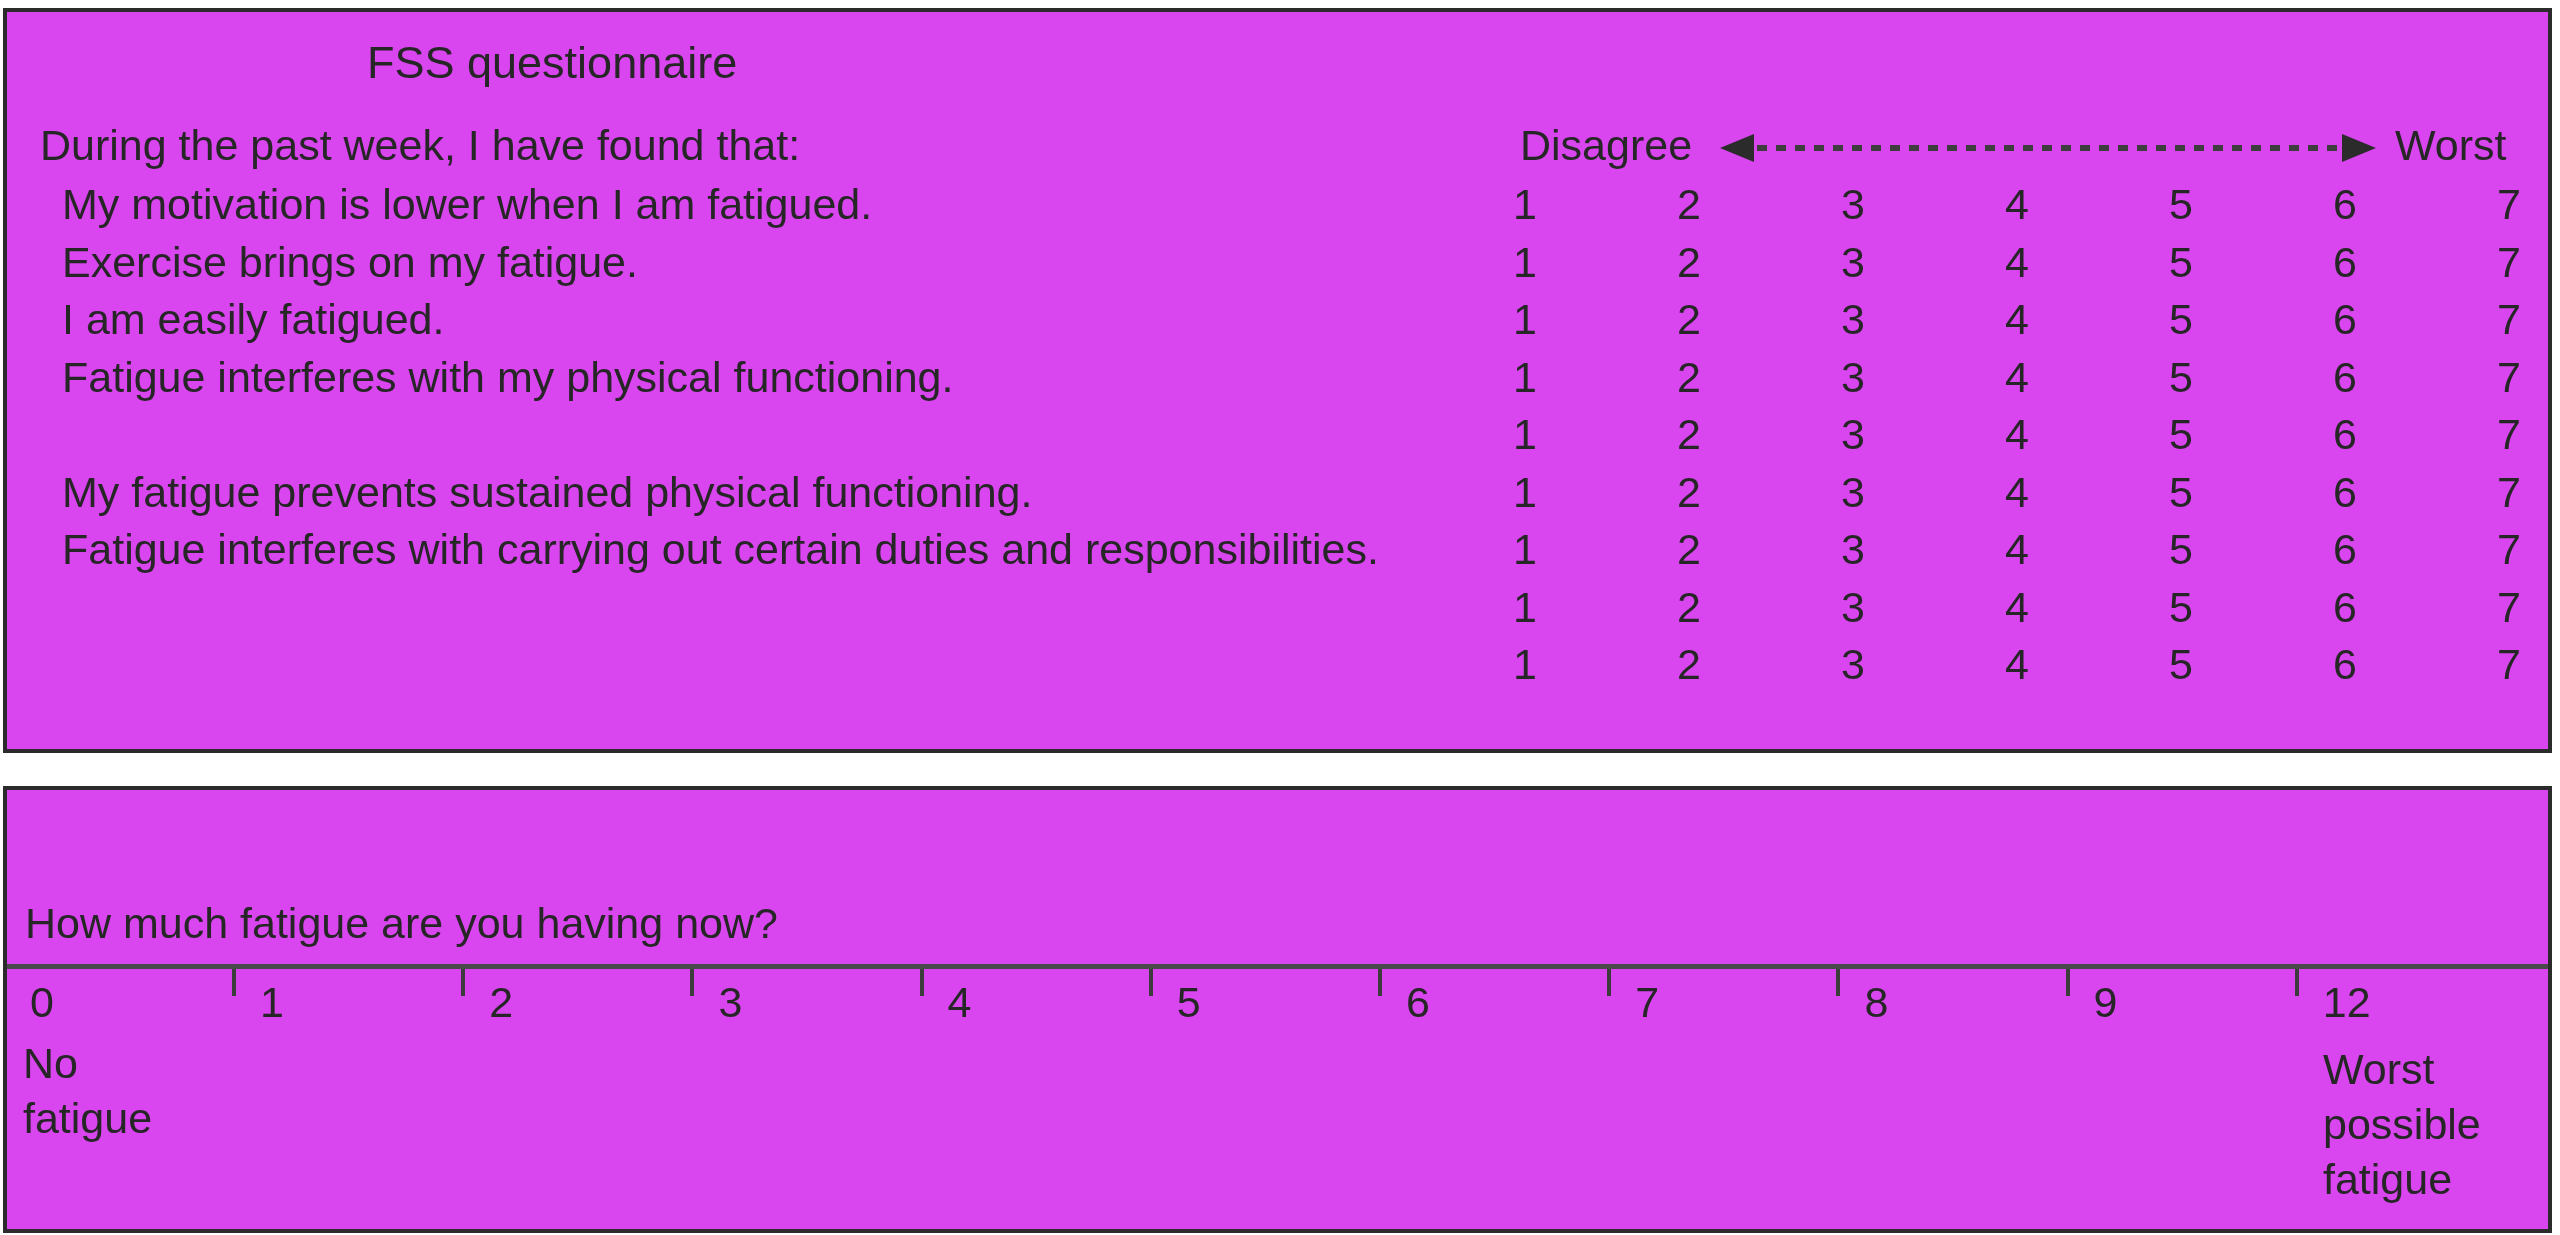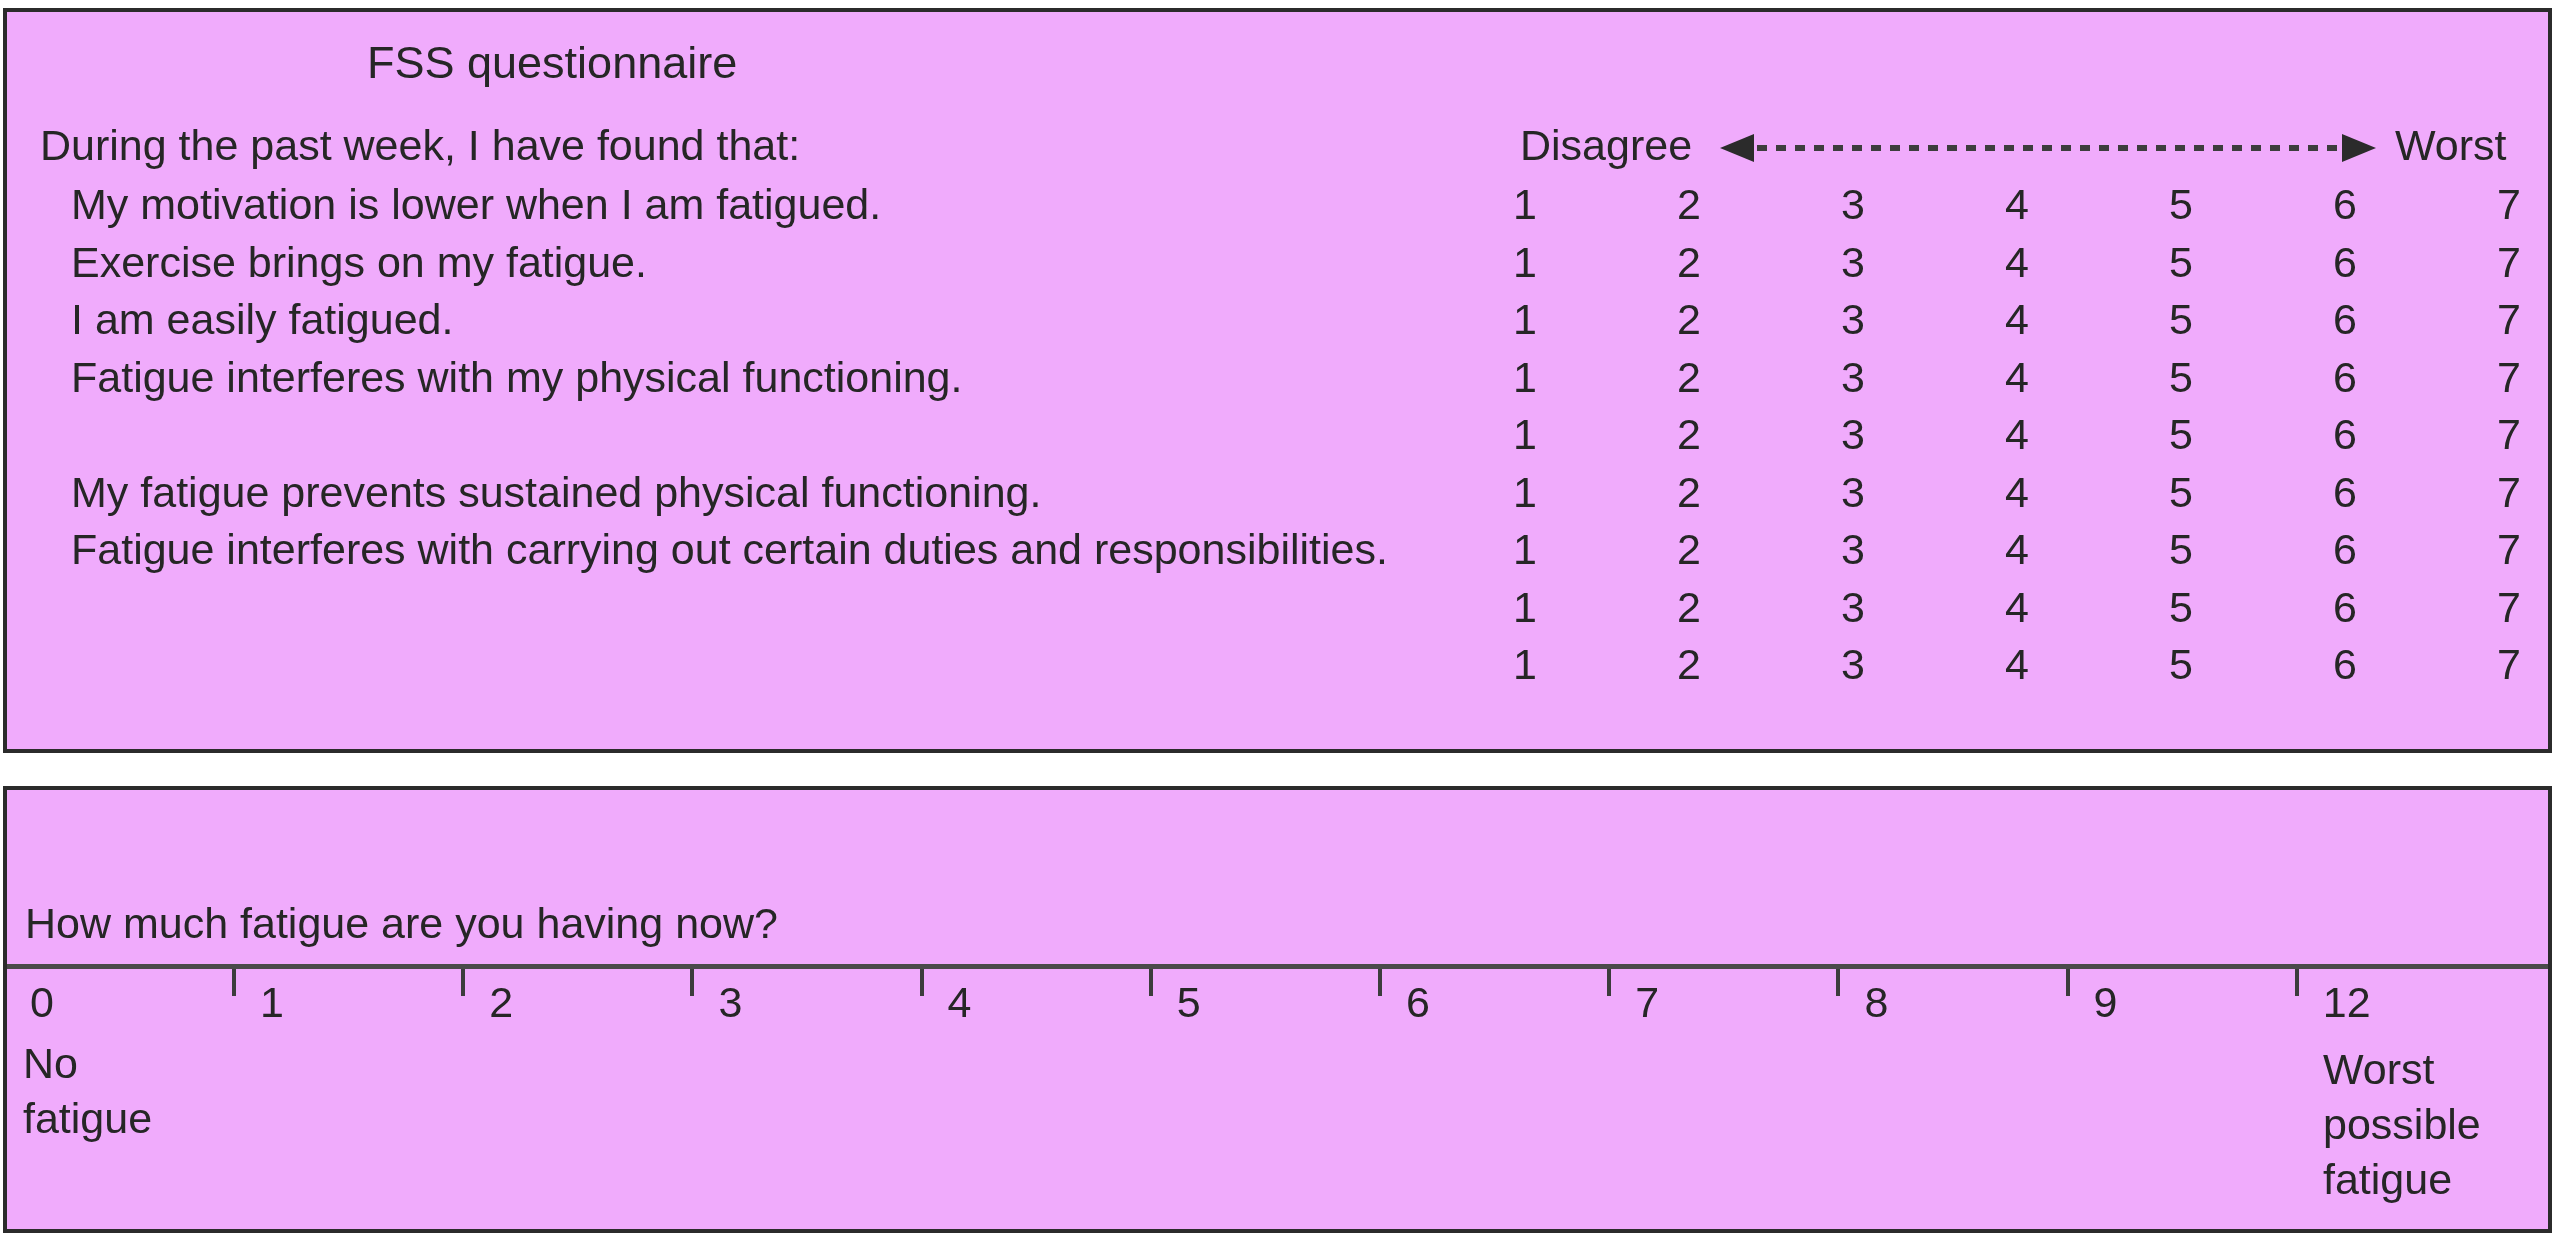--- a/index.html
+++ b/index.html
@@ -11,42 +11,42 @@
     font-family:"Liberation Sans", sans-serif;
     color:#262626;
     -webkit-font-smoothing:antialiased;
   }
 
   
   .panel{
     position:absolute;
     left:3px;
     width:2549px;
-    background:#f0abfc;
+    background:#d946ef;
     border:4px solid #2b2b2b;
     box-sizing:border-box;
   }
   #fss-box{top:8px;height:745px;}
   #vas-box{top:786px;height:447px;}
 
   
   .fss-title{
     position:absolute;left:360px;top:26px;
     font-size:45px;line-height:50px;
   }
   .fss-row{
     position:absolute;left:0;width:100%;
     height:58px;line-height:58px;
     font-size:43px;
     white-space:nowrap;
   }
   .fss-row.header{top:104px;}
   .fss-row.item{top:calc(164px + var(--r) * 57.5px);height:57.5px;line-height:57.5px;}
   .fss-lead{position:absolute;left:33px;}
-  .fss-stmt{position:absolute;left:64px;text-align:right;}
+  .fss-stmt{position:absolute;left:55px;text-align:right;}
   .fss-cell{
     position:absolute;
     left:calc(1518px + var(--c) * 164px);
     transform:translateX(-50%);
   }
   .fss-disagree{position:absolute;left:1513px;}
   .fss-agree{position:absolute;left:2388px;}
   .fss-arrow{
     position:absolute;left:1713px;top:121px;
     width:656px;height:30px;

